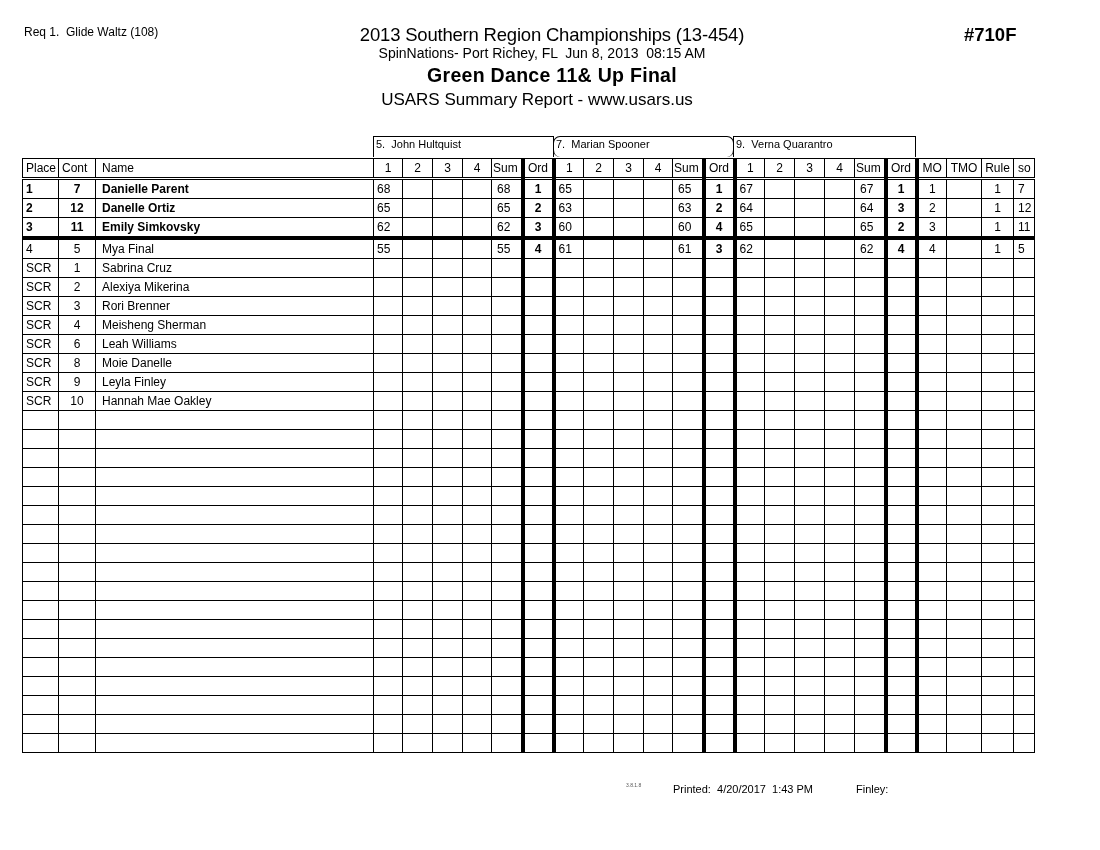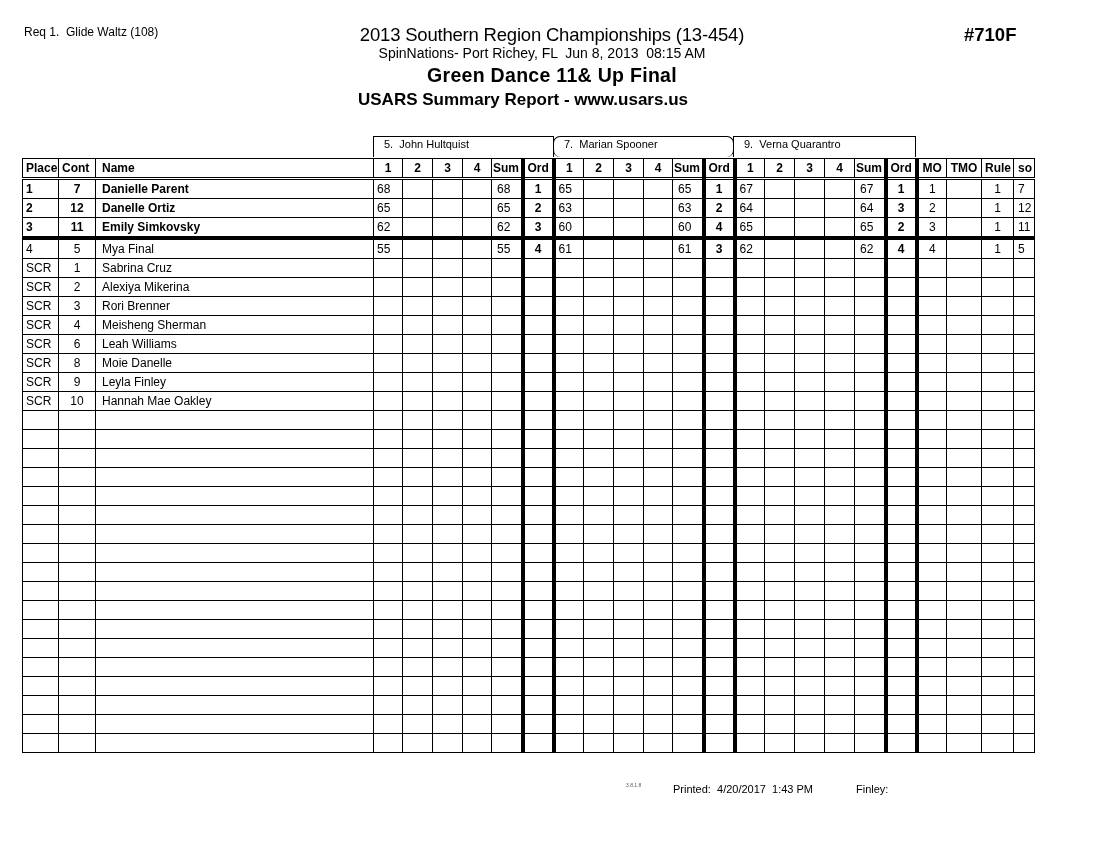--- a/index.html
+++ b/index.html
@@ -6,41 +6,41 @@
   body {
     width:1100px; height:850px; background:#ffffff; position:relative; overflow:hidden;
     font-family:"Liberation Sans", sans-serif; color:#000;
   }
   .abs { position:absolute; white-space:pre; }
   .center { transform:translateX(-50%); text-align:center; }
   #event-code { left:24px; top:25px; font-size:12px; }
   #title { left:552px; top:24px; font-size:18.5px; font-weight:normal; letter-spacing:-0.2px; }
   #subtitle { left:542px; top:45px; font-size:14px; }
   #event-name { left:552px; top:64px; font-size:19.5px; font-weight:bold; letter-spacing:0.3px; }
-  #report { left:523px; top:90px; font-size:17px;font-weight:bold; }
+  #report { left:537px; top:90px; font-size:17px; }
   #report-id { left:964px; top:24px; font-size:18.5px; font-weight:bold; }
 
   .judge-box {
     position:absolute; top:136px; height:21px; border:1px solid #000; border-bottom:none;
-    font-size:11px; line-height:14px; padding-left:10px; box-sizing:border-box; white-space:pre;
+    font-size:11px; line-height:14px; padding-left:2px; box-sizing:border-box; white-space:pre;
   }
 
   table.grid {
     position:absolute; left:22px; top:158px; border-collapse:collapse; table-layout:fixed;
     width:1011px; font-size:12px;
   }
   table.grid td {
     border:1px solid #000; height:19px; padding:0 3px; overflow:hidden; white-space:nowrap;
     line-height:18px; box-sizing:border-box;
   }
   table.grid td.c { text-align:center; }
   table.grid td.name { padding-left:6px; }
   table.grid td.sum { padding-left:5px; }
   table.grid td.ord { border-left:4px solid #000; border-right:4px solid #000; text-align:center; font-weight:bold; }
-  table.grid tr.hdr td { border-bottom:3px double #000; font-weight:bold; }
+  table.grid tr.hdr td { border-bottom:3px double #000; font-weight:normal; }
   table.grid tr.hdr td.sum { padding-left:1px; }
   table.grid tr.bold td.b { font-weight:bold; }
   table.grid tr.podium-end td { border-bottom:4px solid #000; }
   table.grid td.so { padding-left:4px; padding-right:0; }
 
   #version { left:626px; top:782px; font-size:5px; color:#555; }
   #printed { left:648px; top:783px; font-size:11px;padding-left:25px; }
   #scorer { left:856px; top:783px; font-size:11px; }
 </style>
 </head>

